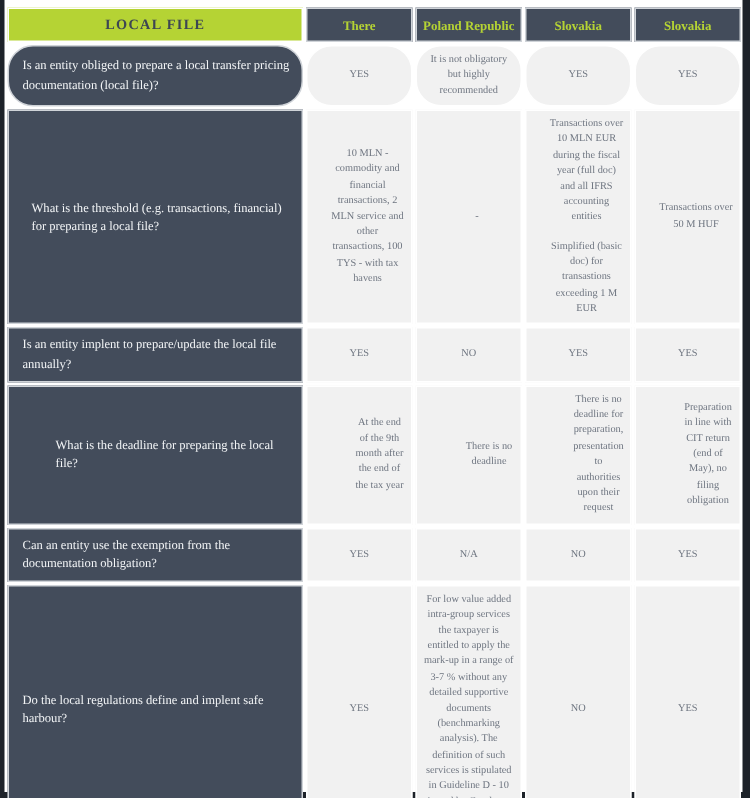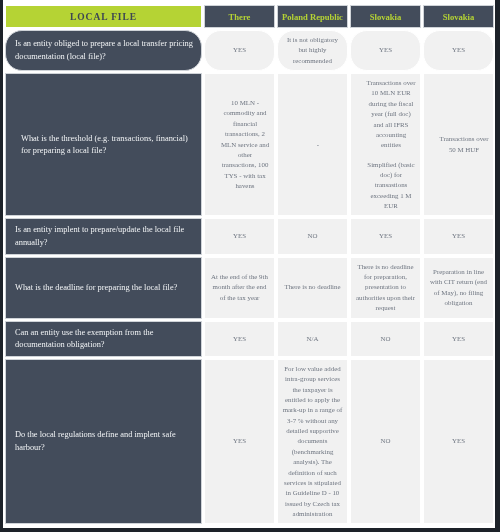--- a/index.html
+++ b/index.html
@@ -100,21 +100,21 @@
     border: 1px solid #ffffff;
   }
 
   td.v .blk { display: block; }
   td.v .gap { display: block; height: 9px; }
 
   
   tr.r1 td { height: 29px; border-radius: 17px; }
   tr.r2 td { height: 86px; padding-left: 15px; }
   tr.r3 td { height: 29px; }
-  tr.r4 td { height: 60px; }
+  tr.r4 td { height: 60px; padding-left: 31px; }
   tr.r5 td { height: 30px; }
   tr.r6 td { height: 148px; }
 </style>
 </head>
 <body>
 
 <div id="page">
   <div class="table-wrap">
     <table class="cmp">
       <colgroup>

